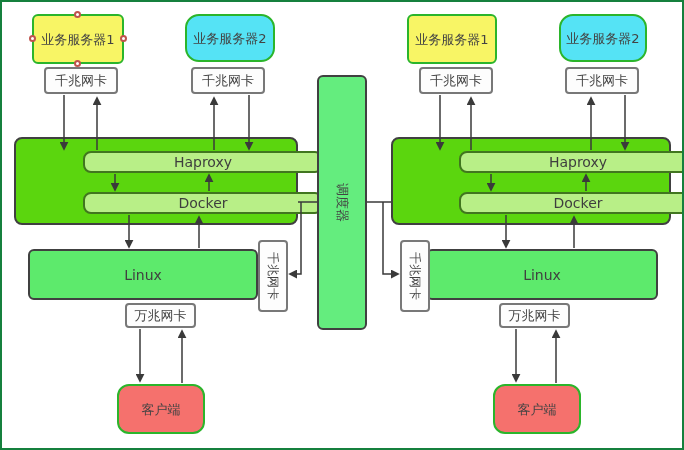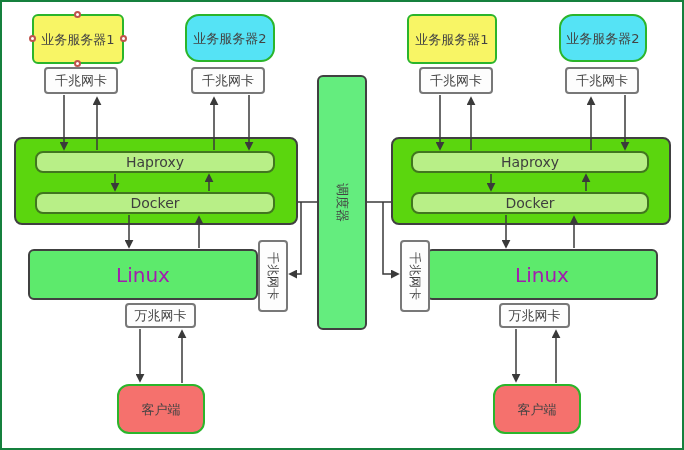--- a/index.html
+++ b/index.html
@@ -7,24 +7,24 @@
     position:relative;width:684px;height:450px;background:var(--canvas-bg,#fff);
     border:2px solid #15803d;box-sizing:border-box;overflow:hidden;
     font-family:"DejaVu Sans","Liberation Sans",sans-serif;
   }
   .node{position:absolute;box-sizing:border-box;display:flex;align-items:center;justify-content:center;}
   .lbl{font-size:13px;color:var(--text);line-height:1;white-space:nowrap;}
   .yellow{background:var(--yellow);border:2px solid var(--green-border);border-radius:6px;}
   .cyan{background:var(--cyan);border:2px solid var(--green-border);border-radius:14px;text-align:center;}
   .white{background:var(--white-node);border:2px solid var(--gray-border);border-radius:4px;}
   .container{background:var(--container-green);border:2px solid var(--dark-border);border-radius:8px;}
-  .inner{background:var(--inner-green);border:2px solid var(--inner-border);border-radius:8px;}
+  .inner{background:var(--inner-green);border:2px solid var(--inner-border);border-radius:8px;margin-left:48px;}
   .inner .lbl{font-size:14px;color:#3e3e3e;}
   .gnode{background:var(--green-node);border:2px solid var(--dark-border);border-radius:6px;}
-  .gnode .lbl{font-size:20px;color:#a21caf;}
+  .gnode .lbl{font-size:14px;color:#404040;}
   .sched{background:var(--scheduler-green);border:2px solid var(--dark-border);border-radius:6px;}
   .red{background:var(--red);border:2px solid var(--green-border);border-radius:12px;}
   .vert{transform:rotate(90deg);font-size:12px;}
   .selected{border-color:var(--green-border);}
   .handle{
     position:absolute;width:7px;height:7px;border-radius:50%;
     background:var(--handle-fill);border:2px solid var(--handle-border);box-sizing:border-box;
   }
   .h-top{left:50%;top:-5px;margin-left:-4px;}
   .h-bottom{left:50%;bottom:-5px;margin-left:-4px;}

